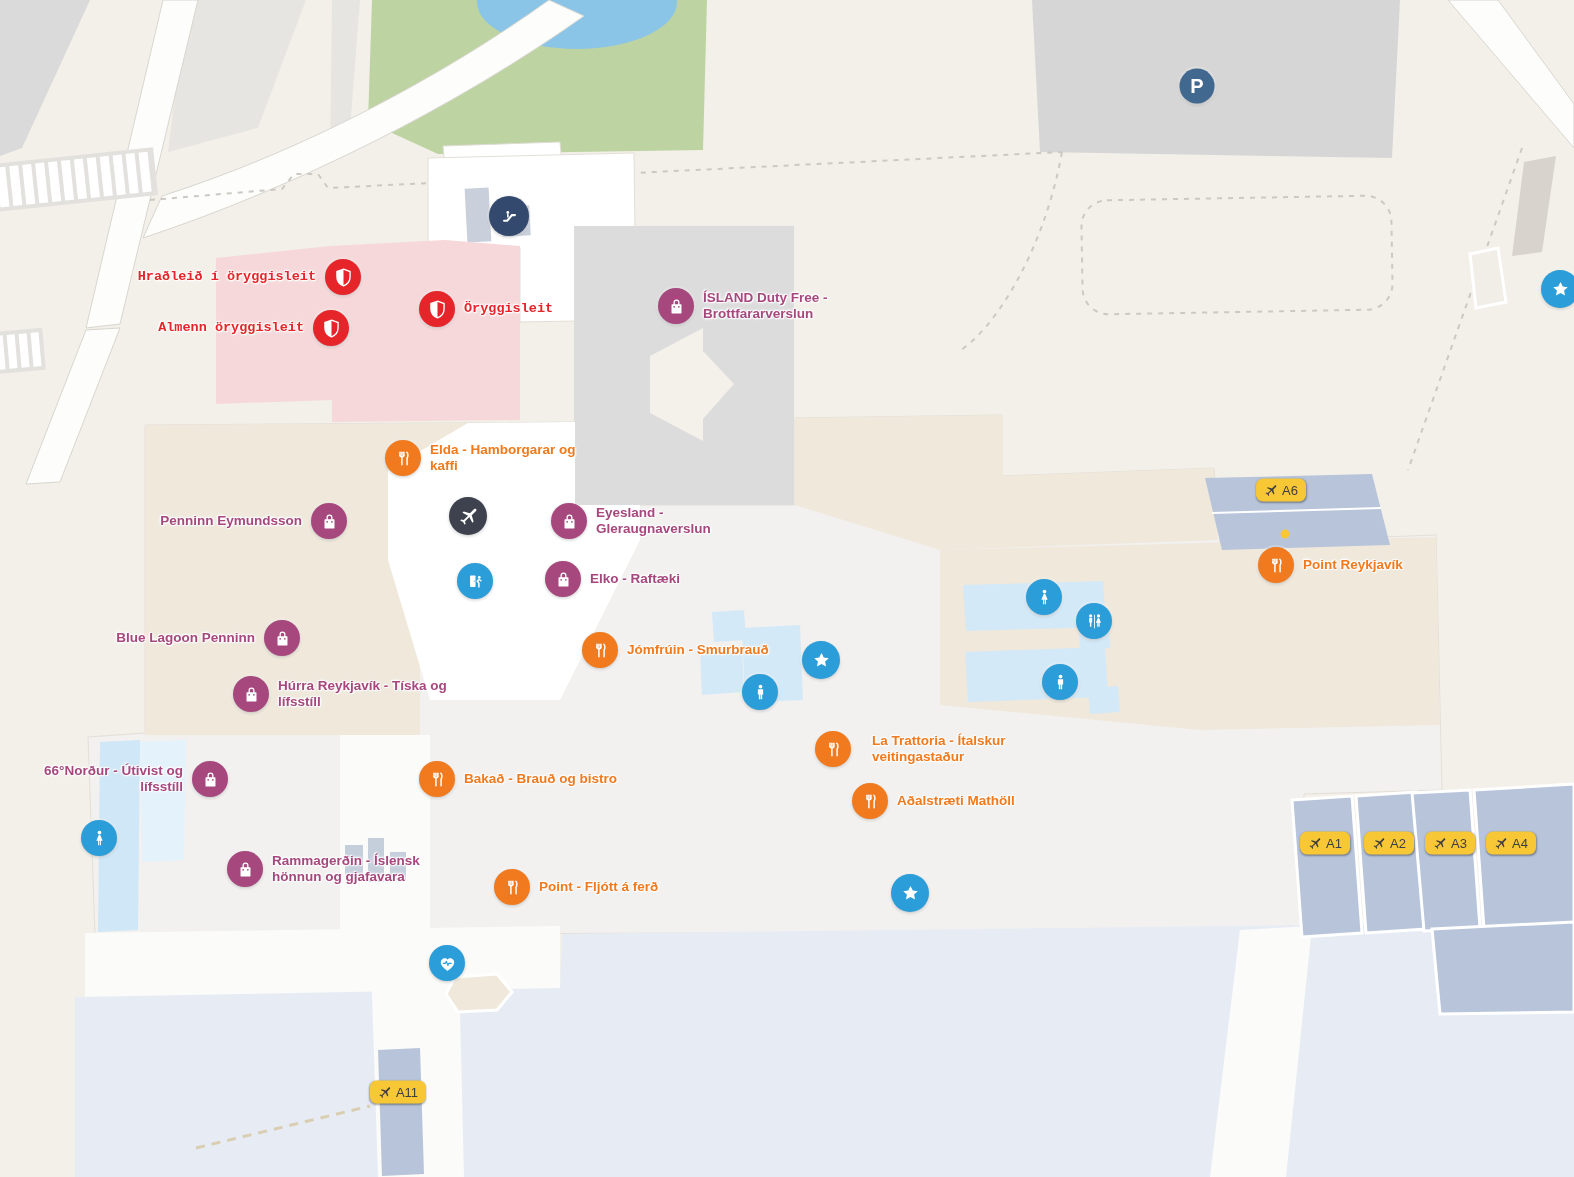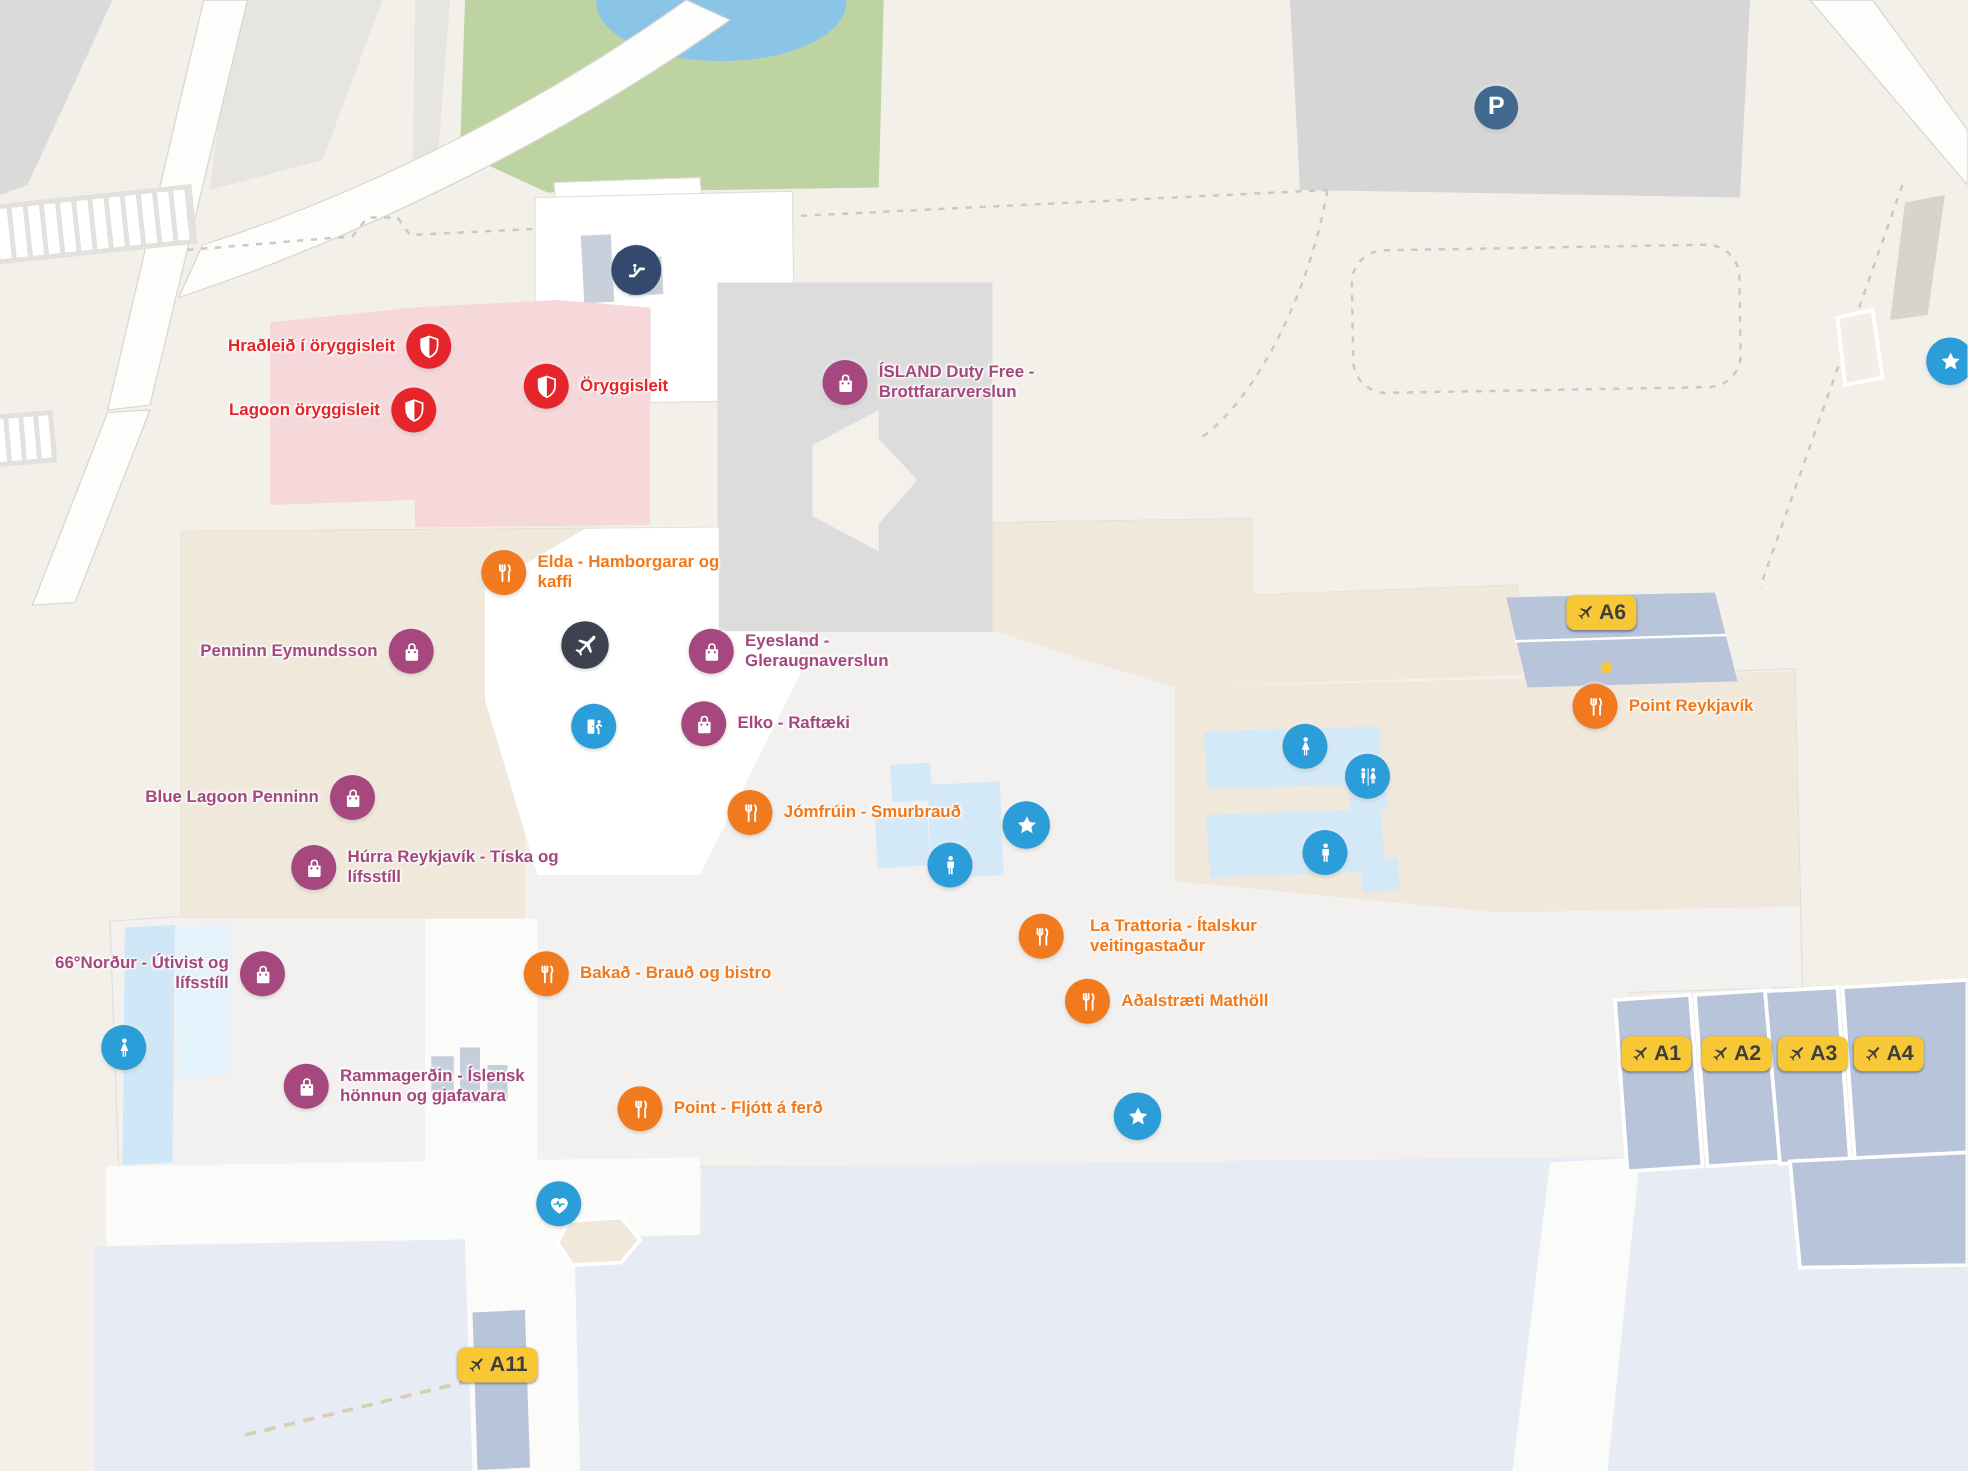--- a/index.html
+++ b/index.html
@@ -18,26 +18,26 @@
   .t-star .ic{width:38px;height:38px;}
   .t-plane .ic{background:var(--c-dark-plane);width:38px;height:38px;}
   .t-escalator .ic{background:var(--c-escalator-navy);width:40px;height:40px;}
   .t-parking .ic{background:var(--c-parking-blue);width:35px;height:35px;}
   .pglyph{color:#fff;font-weight:700;font-size:20px;font-family:"Liberation Sans",sans-serif;}
   .lbl{position:absolute;top:0;transform:translateY(-50%);font-weight:700;font-size:13.5px;line-height:1.22;
        white-space:nowrap;text-shadow:0 0 3px #fff,0 0 3px #fff,0 0 4px #fff,1px 1px 0 rgba(255,255,255,.85),-1px -1px 0 rgba(255,255,255,.85);}
   .lbl.L{right:27px;text-align:right;}
   .lbl.R{left:27px;text-align:left;}
   .lbl.wrap{white-space:normal;}
-  .t-security .lbl{color:var(--c-security);}
+  .t-security .lbl{color:var(--c-security);font-family:Liberation Mono, monospace;}
   .t-shop .lbl{color:var(--c-shop);}
   .t-dining .lbl{color:var(--c-dining);}
   .gate-badge{position:absolute;transform:translate(-50%,-50%);display:flex;align-items:center;gap:4px;
        background:var(--c-gate-yellow);border-radius:7px;padding:4px 8px;box-shadow:0 1px 2px rgba(0,0,0,.35);}
-  .gt{font-weight:700;font-size:17px;color:var(--c-gate-text);}
+  .gt{font-weight:400;font-size:13px;color:var(--c-gate-text);}
   .gp svg{width:14px;height:14px;display:block;}
   .gdot{position:absolute;transform:translate(-50%,-50%);width:9px;height:9px;border-radius:50%;background:var(--c-gate-yellow);}
 </style>
 </head>
 <body>
 
 <div class="map">
 
   <svg class="basemap" viewBox="0 0 1574 1177">
     <rect width="1574" height="1177" fill="#f3f0e9"></rect>
@@ -172,21 +172,21 @@
         </span>
         <span class="lbl R">Öryggisleit</span>
       </div>
       <div class="marker t-security" style="left: 331px; top: 328px;">
         <span class="ic">
           <svg viewBox="0 0 24 24">
             <path d="M12 2.5 19.5 5.2 V11 c0 5-3 8.6-7.5 10.5 C7.5 19.6 4.5 16 4.5 11 V5.2Z" fill="none" stroke="#fff" stroke-width="1.6"></path>
             <path d="M12 2.5 4.5 5.2 V11 c0 5 3 8.6 7.5 10.5 Z" fill="#fff"></path>
           </svg>
         </span>
-        <span class="lbl L">Lagoon öryggisleit</span>
+        <span class="lbl L">Almenn öryggisleit</span>
       </div>
       <div class="marker t-shop" style="left: 676px; top: 306px;">
         <span class="ic">
           <svg viewBox="0 0 24 24">
             <path d="M7 9.5h10c.4 0 .7.3.7.7V19c0 .6-.4 1-1 1H7.3c-.6 0-1-.4-1-1v-8.8c0-.4.3-.7.7-.7z" fill="#fff"></path>
             <path d="M9.3 11V7.5a2.7 2.7 0 0 1 5.4 0V11" fill="none" stroke="#fff" stroke-width="1.5" stroke-linecap="round"></path>
             <circle cx="9.3" cy="12.3" r="1" fill="#a6487e"></circle>
             <circle cx="14.7" cy="12.3" r="1" fill="#a6487e"></circle>
           </svg>
         </span>

